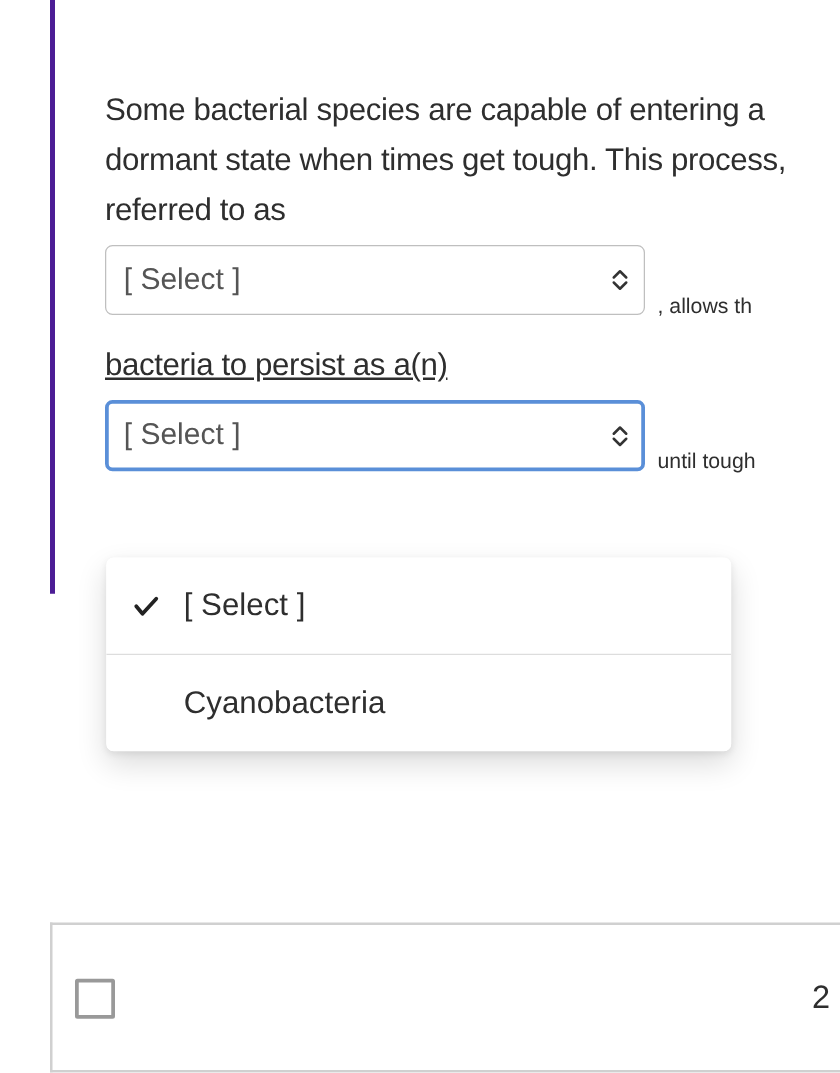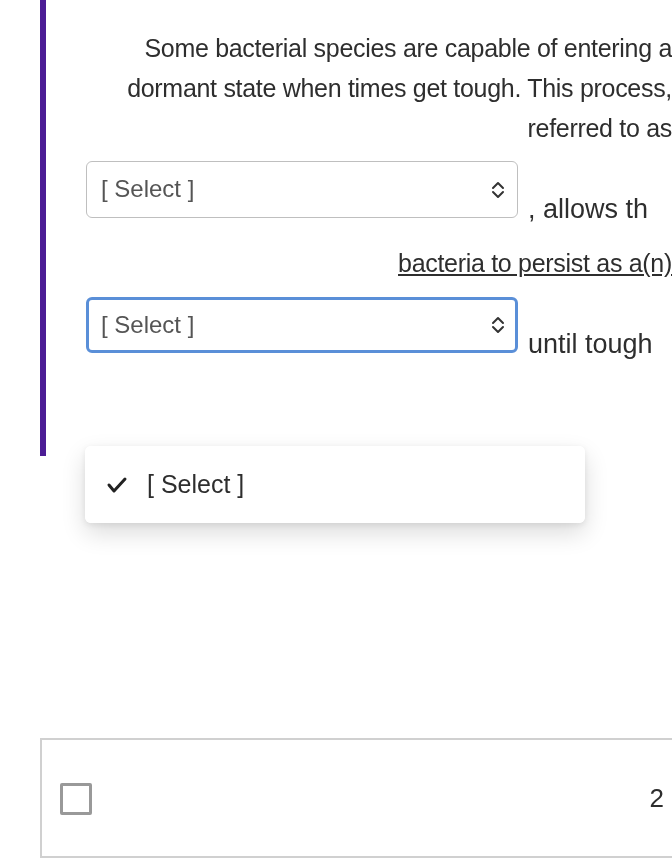--- a/index.html
+++ b/index.html
@@ -11,26 +11,25 @@
       font-family: -apple-system, BlinkMacSystemFont, "Segoe UI", Helvetica, Arial, sans-serif;
       font-size: 24px;
       color: #2e2e2e;
       background: #fff;
       width: 672px;
       height: 858px;
       overflow: hidden;
       position: relative;
     }
     .question-container {
-      border-left: 6px solid #4c1d95;
+      border-left: 4px solid #4c1d95;
       margin-left: 40px;
-      padding: 28px 0 90px 40px;
+      padding: 68px 0 90px 40px;
       position: relative;
       line-height: 1.6;
-      text-align: right;
     }
     .question-text {
       color: #2e2e2e;
       font-size: 25px;
       letter-spacing: -0.3px;
     }
     .select-box {
       display: inline-flex;
       align-items: center;
       justify-content: space-between;
@@ -130,21 +129,21 @@
       font-size: 26px;
       color: #2e2e2e;
     }
     .row-line {
       display: flex;
       align-items: center;
       flex-wrap: wrap;
     }
     .after-select {
       margin-left: 10px;
-      font-size: 27px;
+      font-size: 17px;
       white-space: nowrap;
       margin-top: 40px;
     }
   </style>
 </head>
 <body>
 
 <div class="question-container">
   <div class="question-text">Some bacterial species are capable of entering a dormant state when times get tough. This process, referred to as</div>
 
@@ -189,13 +188,16 @@
 
 <div class="dropdown">
   <div class="dropdown-item selected">
     <span class="check-icon">
       <svg viewBox="0 0 24 24" width="24" height="24">
           <path d="M4 12 L9 18 L20 6" stroke="#222" stroke-width="3" fill="none" stroke-linecap="round" stroke-linejoin="round"></path>
         </svg>
     </span>
     <span>[ Select ]</span>
   </div>
+  <div class="dropdown-item">
+    <span>Cyanobacteria</span>
+  </div>
 </div>
 
 </body></html>

